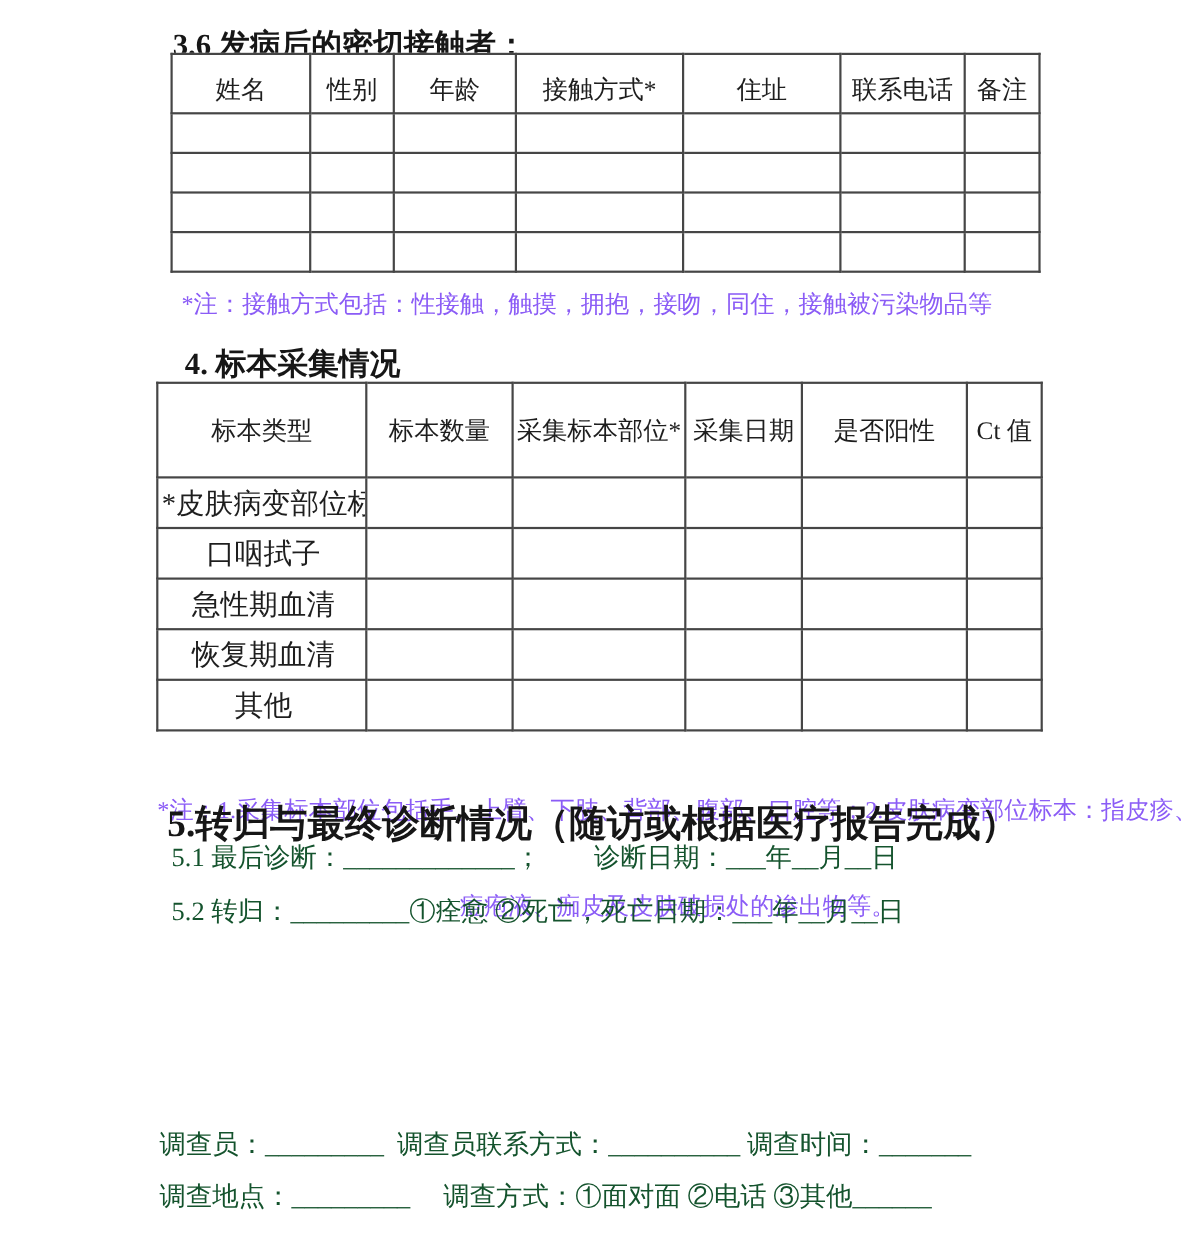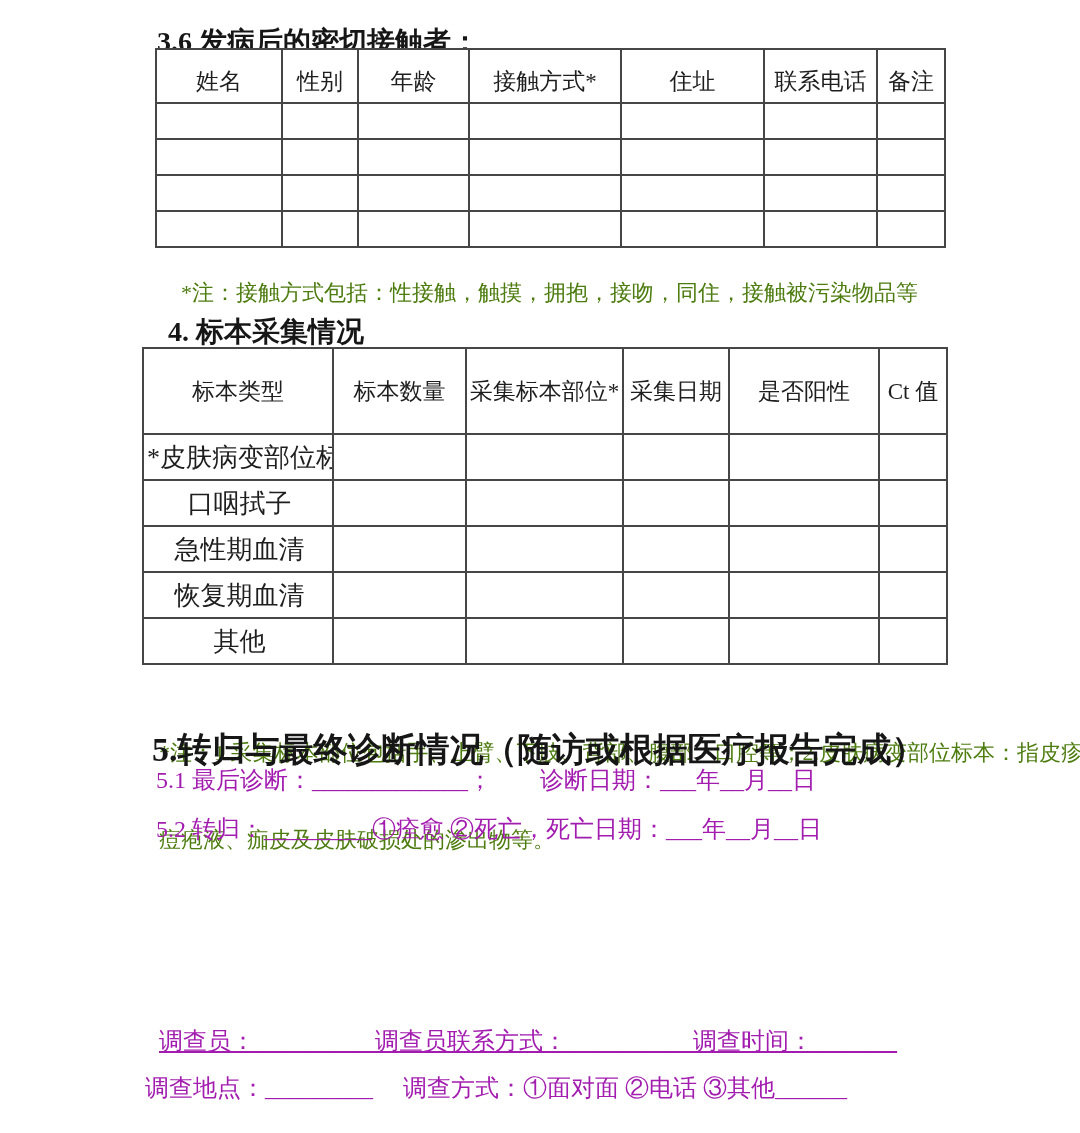--- a/index.html
+++ b/index.html
@@ -14,28 +14,28 @@
   .tbl{position:absolute;border-collapse:collapse;table-layout:fixed;background:#ffffff;}
   .tbl th,.tbl td{border:2px solid #464646;font-weight:normal;font-size:23px;text-align:center;vertical-align:middle;padding:0;overflow:hidden;white-space:pre;}
   #contacts-table{left:155px;top:48px;width:789px;}
   #contacts-table thead tr{height:54px;}
   #contacts-table thead th{padding-top:10px;}
   #contacts-table tbody tr{height:36px;}
   #specimen-table{left:142px;top:347px;width:804px;padding-left:12px;}
   #specimen-table thead tr{height:86px;}
   #specimen-table tbody tr{height:46px;}
   #specimen-table td.rowlabel{text-align:center;padding-left:3px;font-size:26px;}
-  .note{position:absolute;margin:16px;font-size:22px;line-height:29px;white-space:pre;color:#4d7c0f;}
+  .note{position:absolute;margin:0;font-size:22px;line-height:29px;white-space:pre;color:#8b5cf6;text-align:center;}
   #contacts-note{left:165px;top:262px;}
   #specimen-note{left:143px;top:664px;}
   #specimen-note span{display:block;}
-  .fill-line{position:absolute;margin:0;font-size:24px;line-height:34px;white-space:pre;color:#a21caf;}
+  .fill-line{position:absolute;margin:0;font-size:24px;line-height:34px;white-space:pre;color:#14532d;}
   #line-5-1{left:156px;top:763px;}
   #line-5-2{left:156px;top:812px;}
-  #footer-line-1{left:159px;top:1024px;text-decoration:underline;}
+  #footer-line-1{left:145px;top:1024px;}
   #footer-line-2{left:145px;top:1071px;}
 </style>
 </head>
 <body>
 
 <div class="page">
 
   <h3 class="sec-title" id="title-36">3.6 发病后的密切接触者：</h3>
 
   <table class="tbl" id="contacts-table">

